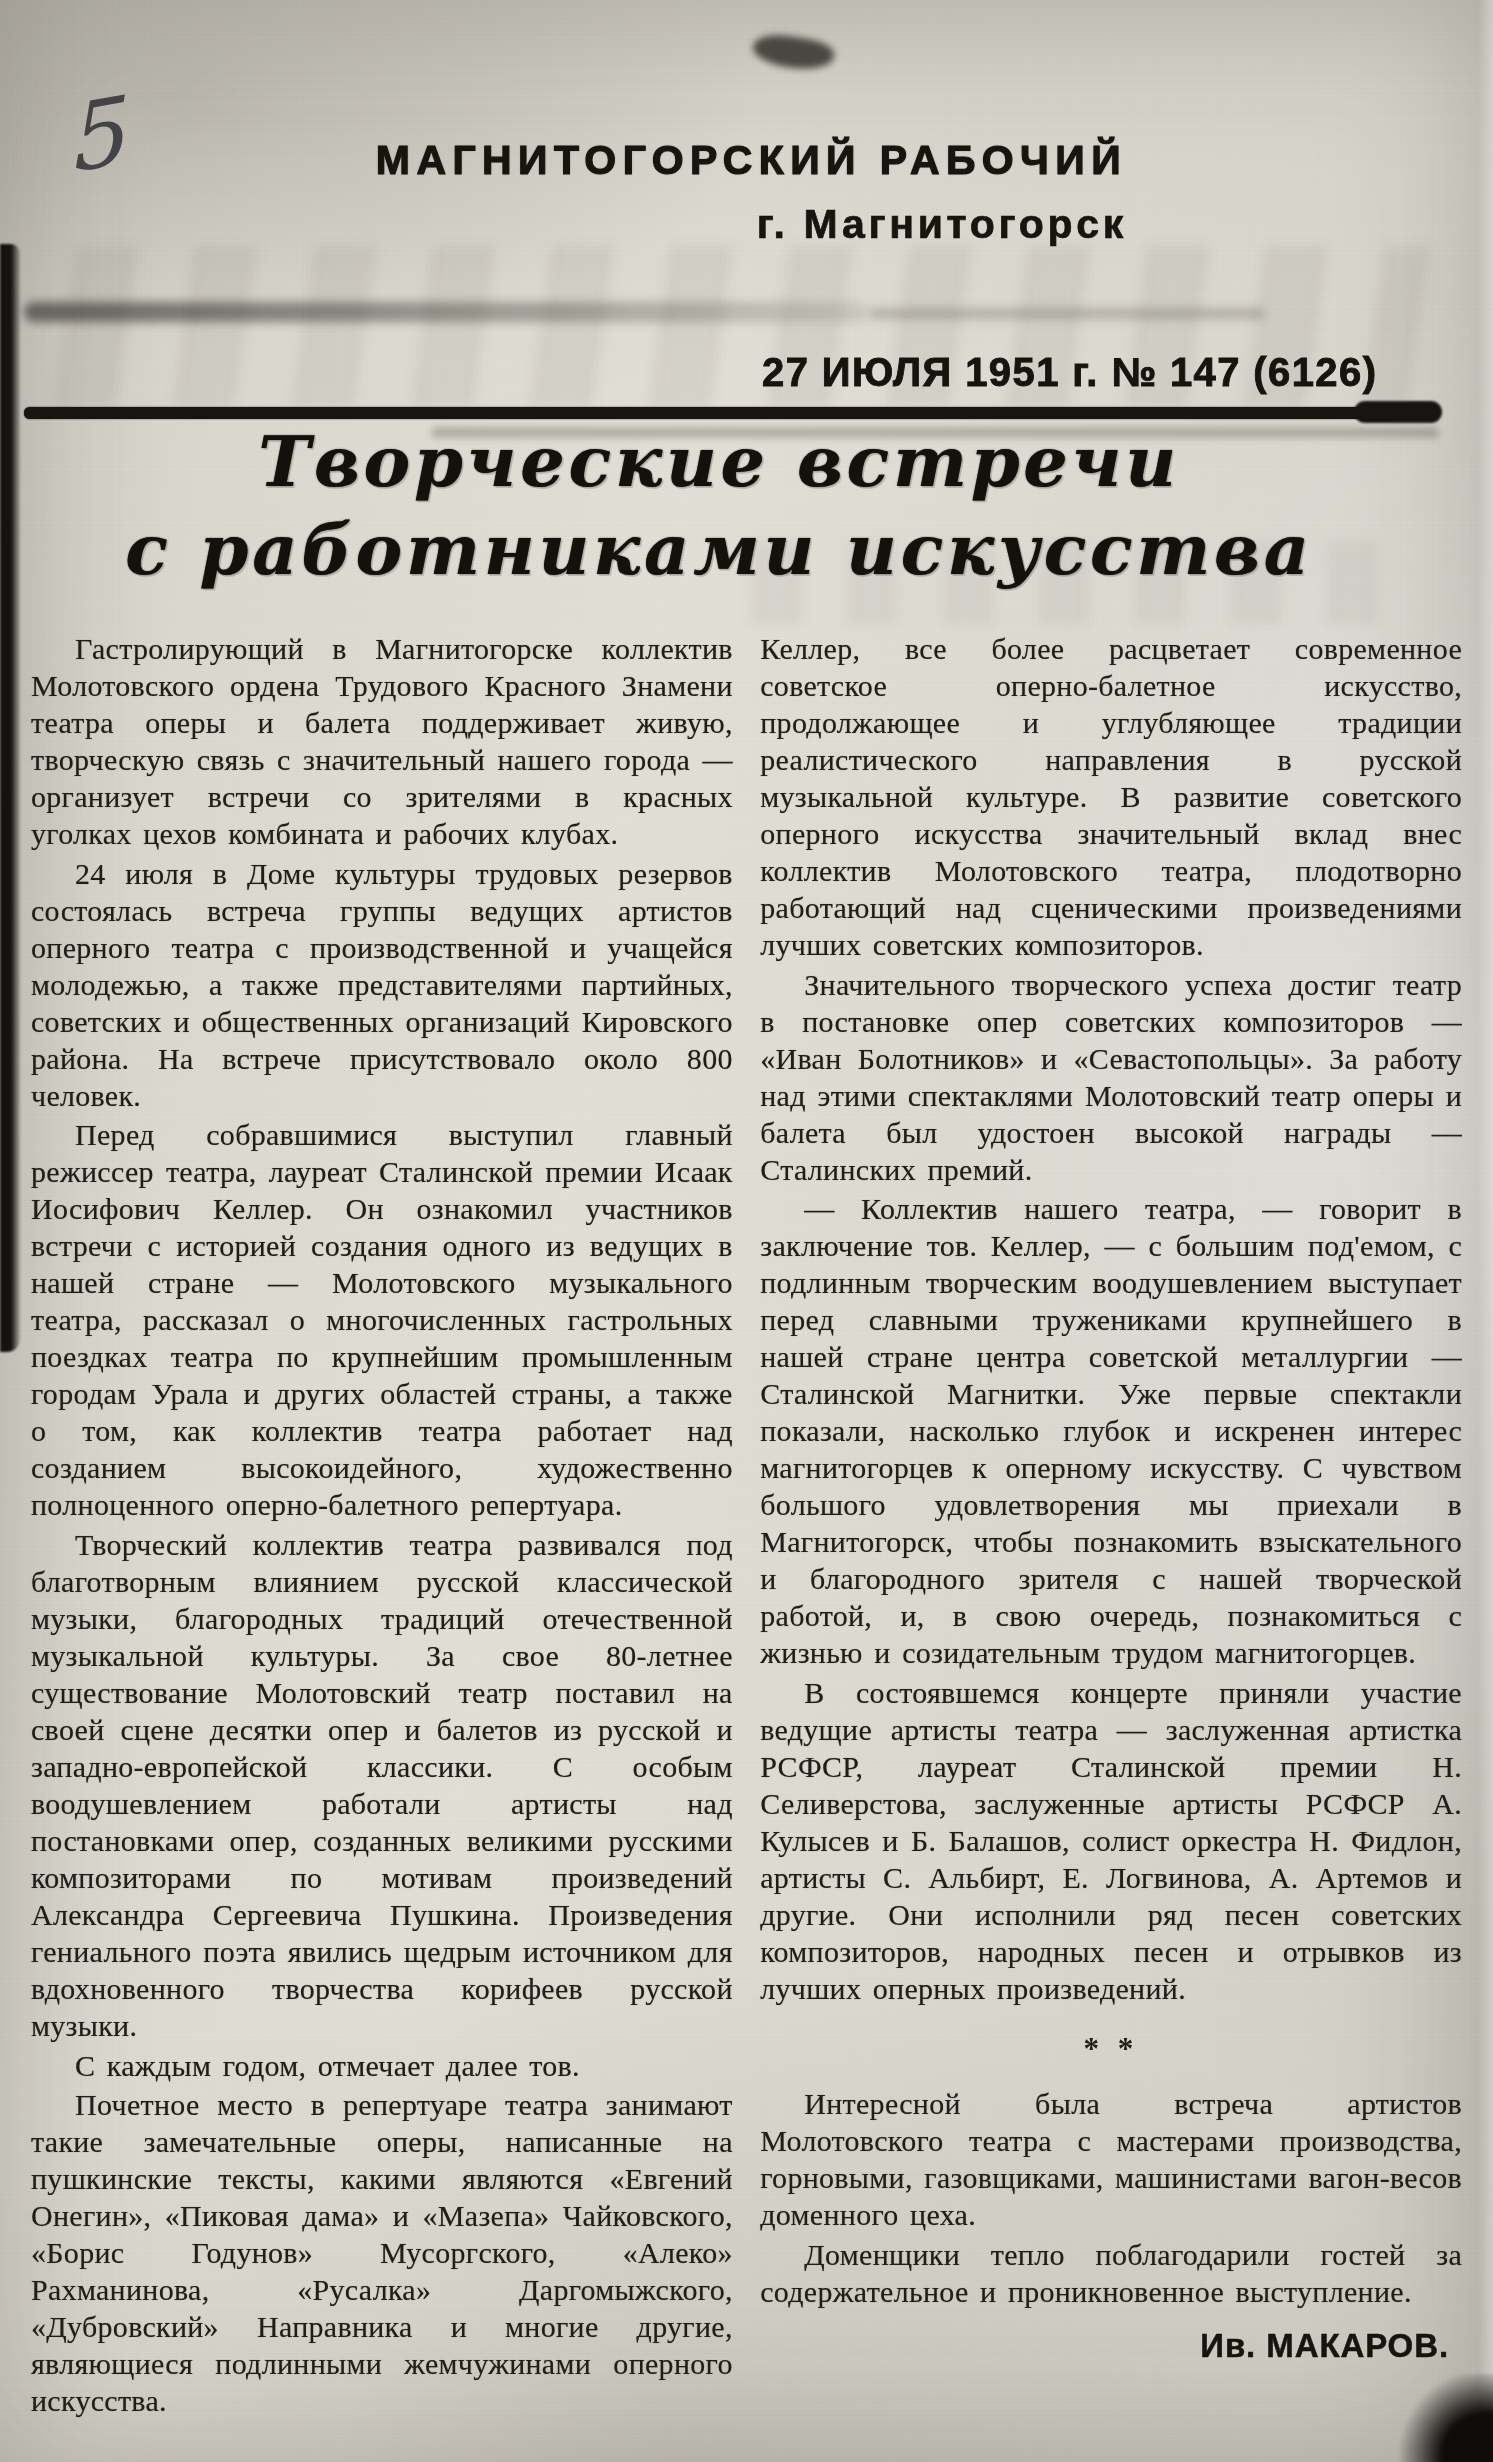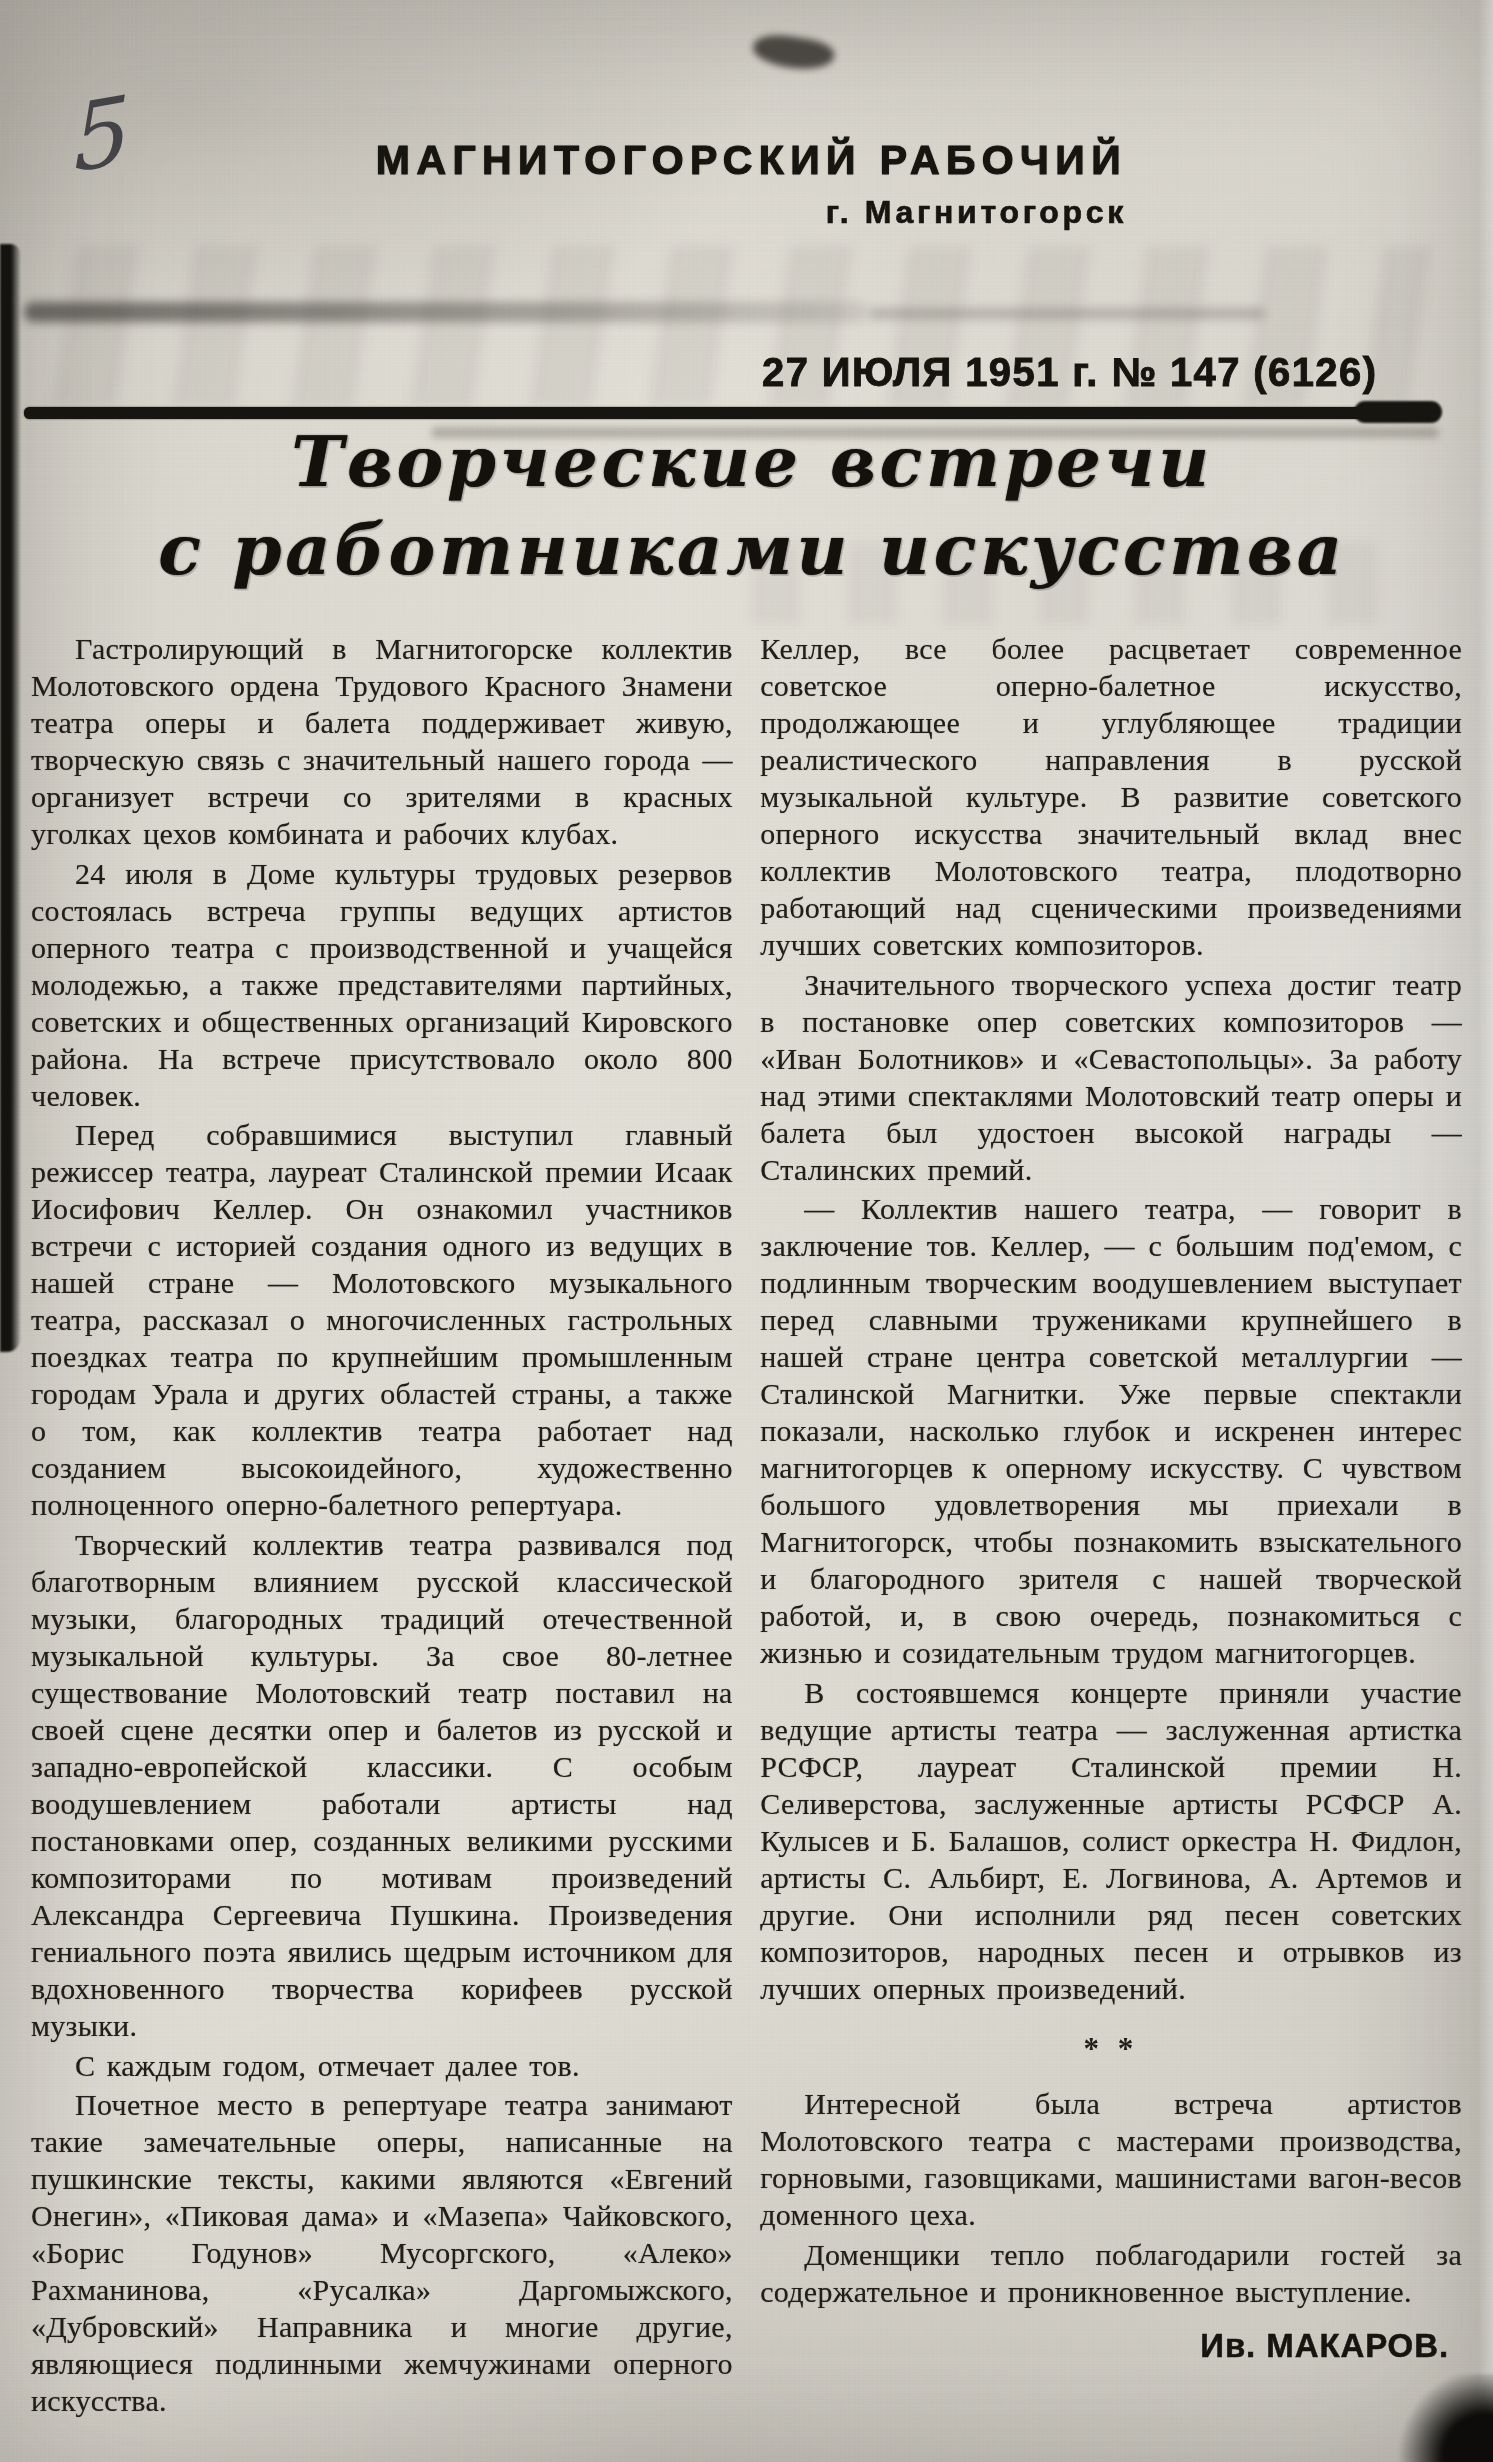--- a/index.html
+++ b/index.html
@@ -50,22 +50,22 @@
     font-size:92px;color:#34343a;opacity:.88;
     transform:rotate(-10deg) skewX(-9deg);
   }
   .masthead{position:absolute;left:0;top:137px;width:1127px;text-align:right;color:#17150f;}
   .masthead-title{
     font-family:"Liberation Sans","DejaVu Sans",sans-serif;font-weight:700;
     font-size:41px;letter-spacing:6.4px;-webkit-text-stroke:1.1px #17150f;
     text-shadow:0 0 1.8px rgba(23,21,15,.55);white-space:nowrap;
   }
   .masthead-city{
-    margin-top:10px;font-family:"Liberation Sans",sans-serif;font-weight:700;
-    font-size:32px;letter-spacing:3.7px;-webkit-text-stroke:0.7px #17150f;
+    margin-top:17px;font-family:"Liberation Sans",sans-serif;font-weight:700;
+    font-size:41px;letter-spacing:3.7px;-webkit-text-stroke:0.7px #17150f;
   }
   .masthead-smudge{
     position:absolute;left:24px;top:302px;width:843px;height:20px;
     background:linear-gradient(90deg, rgba(40,38,33,.6), rgba(40,38,33,.32) 60%, rgba(40,38,33,.1));
     filter:blur(4.6px);border-radius:9.2px;
   }
   .masthead-smudge-ext{
     position:absolute;left:870px;top:308px;width:394px;height:11px;
     background:rgba(40,38,33,.22);filter:blur(4.6px);
   }
@@ -82,21 +82,21 @@
     position:absolute;left:1354px;top:401px;width:88px;height:22px;
     background:#171511;border-radius:11px;filter:blur(0.9px);
   }
   .under-rule-smudge{
     position:absolute;left:431px;top:427px;width:1008px;height:11px;
     background:rgba(60,56,48,.28);filter:blur(3.7px);border-radius:5.5px;
   }
   .article-title{
     position:absolute;left:0;top:418px;width:1438px;margin:0;text-align:center;
     font-family:"DejaVu Serif","Liberation Serif",serif;
-    font-style:italic;font-weight:700;color:#14110d;padding-left:33px;
+    font-style:italic;font-weight:700;color:#14110d;
   }
   .title-line{
     display:block;font-size:70px;line-height:88px;letter-spacing:3.7px;
     text-shadow:0 0 1.4px rgba(20,17,13,.85), 1.8px 1.8px 0 rgba(20,17,13,.15);
   }
   .article-body{
     position:absolute;left:31px;top:630px;width:1431px;height:1809px;
     display:flex;gap:27.5px;
   }
   .column{flex:1;min-width:0;}

